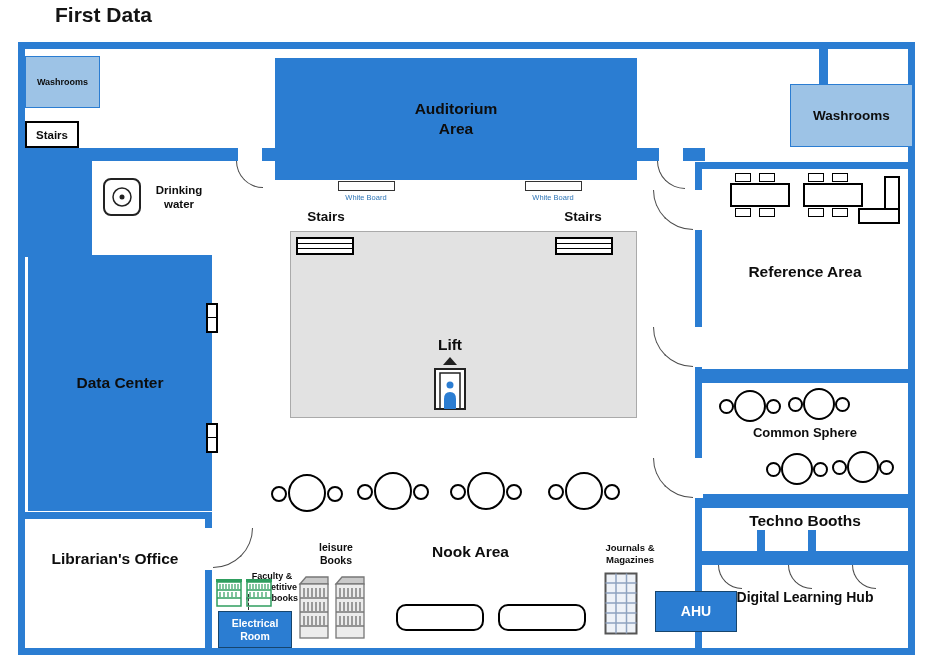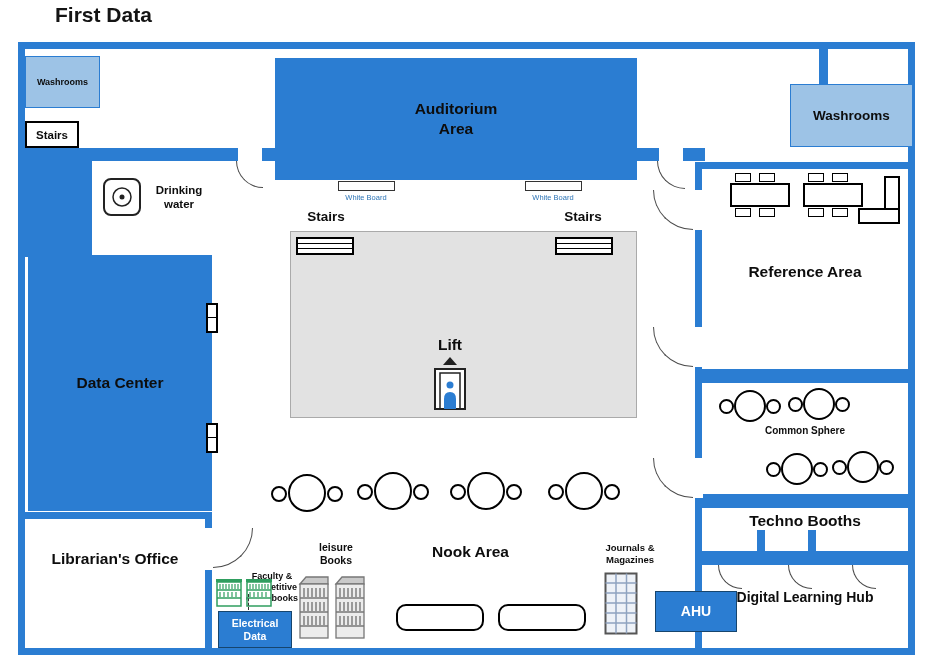--- a/index.html
+++ b/index.html
@@ -157,21 +157,21 @@
   <div class="win" style="left:206px;top:303px;">
       <i></i>
     </div>
   <div class="win" style="left:206px;top:423px;">
       <i></i>
     </div>
 
   <div class="lbl" style="left:50px;top:550px;width:130px;font-size:15.5px;">Librarian's Office</div>
 
   <div class="lbl" style="left:700px;top:263px;width:210px;font-size:15.5px;">Reference Area</div>
-  <div class="lbl" style="left:700px;top:425px;width:210px;font-size:10px;">Common Sphere</div>
+  <div class="lbl" style="left:700px;top:425px;width:210px;font-size:13px;">Common Sphere</div>
   <div class="lbl" style="left:700px;top:512px;width:210px;font-size:15.5px;">Techno Booths</div>
   <div class="lbl" style="left:735px;top:589px;width:140px;font-size:14px;">Digital Learning Hub</div>
 
   <div class="booth-divider" style="left:757px;top:530px;width:8px;height:24px;"></div>
   <div class="booth-divider" style="left:808px;top:530px;width:8px;height:24px;"></div>
 
   <div class="rtbl" style="left:730px;top:183px;"></div>
   <div class="rchair" style="left:735px;top:173px;"></div>
   <div class="rchair" style="left:759px;top:173px;"></div>
   <div class="rchair" style="left:735px;top:208px;"></div>
@@ -262,20 +262,20 @@
 
   <div class="lbl" style="left:590px;top:542px;width:80px;font-size:9.5px;">Journals &amp; Magazines</div>
   <div class="abs" style="left:604px;top:572px;width:34px;height:64px;">
     <svg width="34" height="64" viewBox="0 0 34 64">
       <rect x="1.5" y="1.5" width="31" height="60" fill="#eef2f8" stroke="#555" stroke-width="2"></rect>
       <path stroke="#8fa3c0" stroke-width="1.5" d="M1.5 11h31 M1.5 21h31 M1.5 31h31 M1.5 41h31 M1.5 51h31 M12 1.5v60 M22.5 1.5v60"></path>
     </svg>
   </div>
 
   <div class="bluebox flexc" style="left:218px;top:611px;width:74px;height:37px;border:1.5px solid #16456e;">
-    <span class="lbl white" style="position:static;font-size:10.5px;width:62px;">Electrical Data</span>
+    <span class="lbl white" style="position:static;font-size:10.5px;width:62px;">Electrical Room</span>
   </div>
 
   <div class="bluebox flexc" style="left:655px;top:591px;width:82px;height:41px;border:1.5px solid #16456e;">
     <span class="lbl white" style="position:static;font-size:14px;">AHU</span>
   </div>
 
 </div>
 
 </body></html>

